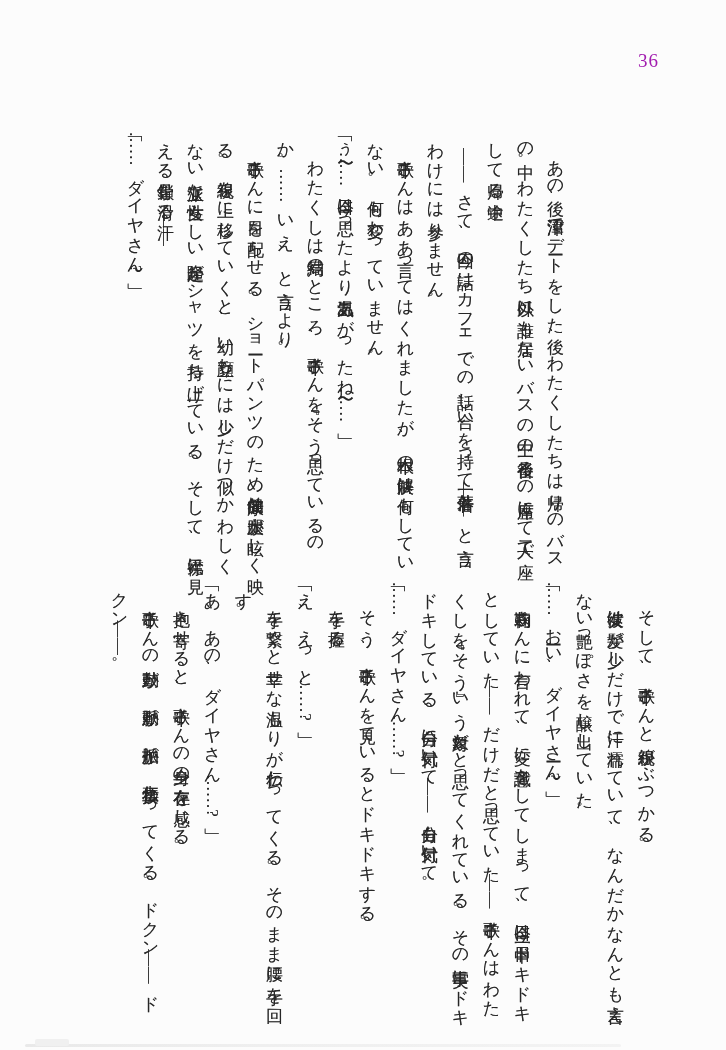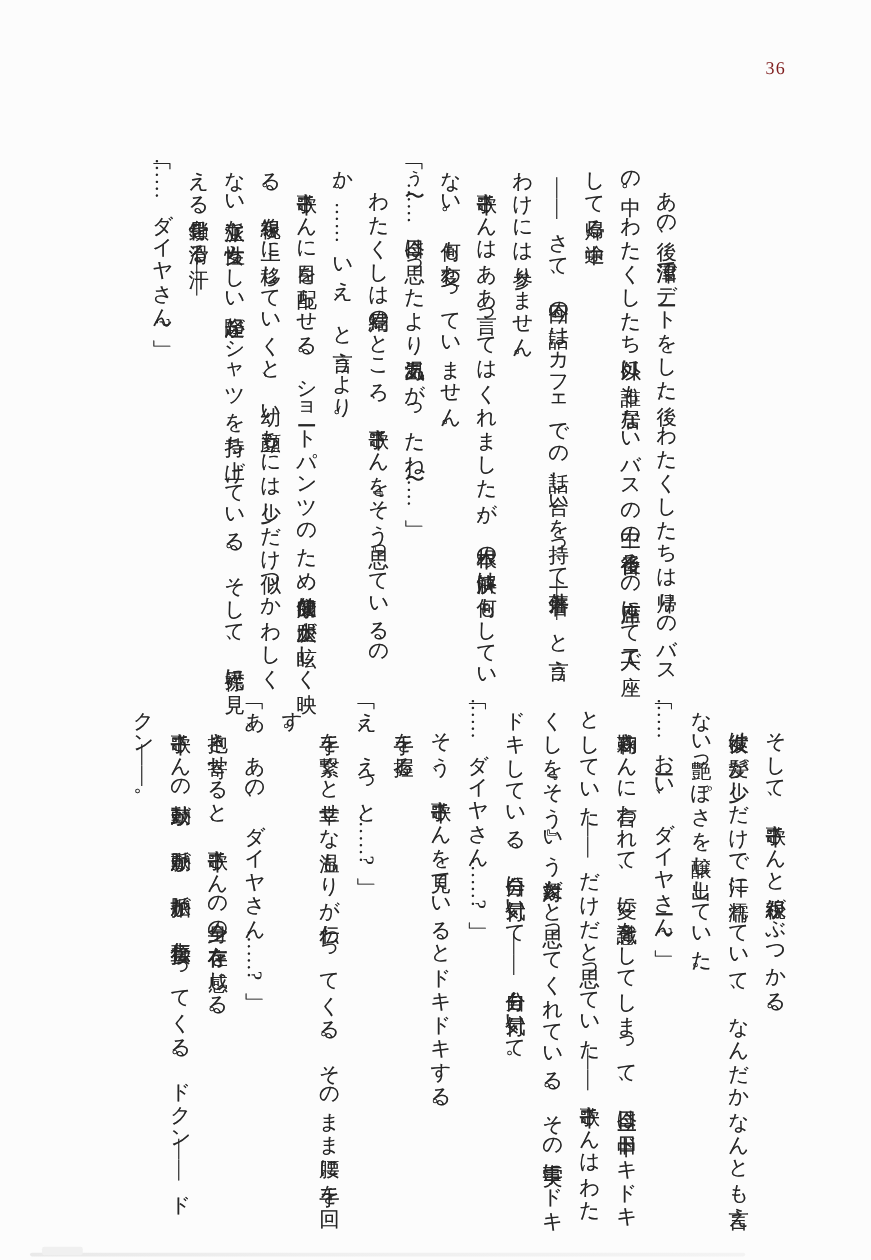--- a/index.html
+++ b/index.html
@@ -12,22 +12,22 @@
     position: relative;
     background: #fcfcfc;
     overflow: hidden;
     font-family: "Liberation Serif", "DejaVu Serif", serif;
   }
   
   .page-number {
     position: absolute;
     top: 50px;
     left: 638px;
-    font-size: 15px;
-    color: #7f1d1d;
+    font-size: 19px;
+    color: #a21caf;
     letter-spacing: 1px;
   }
   
   .vblock {
     position: absolute;
     writing-mode: vertical-rl;
     text-orientation: mixed;
     font-size: 17px;
     letter-spacing: 0.4px;
     color: #262626;

